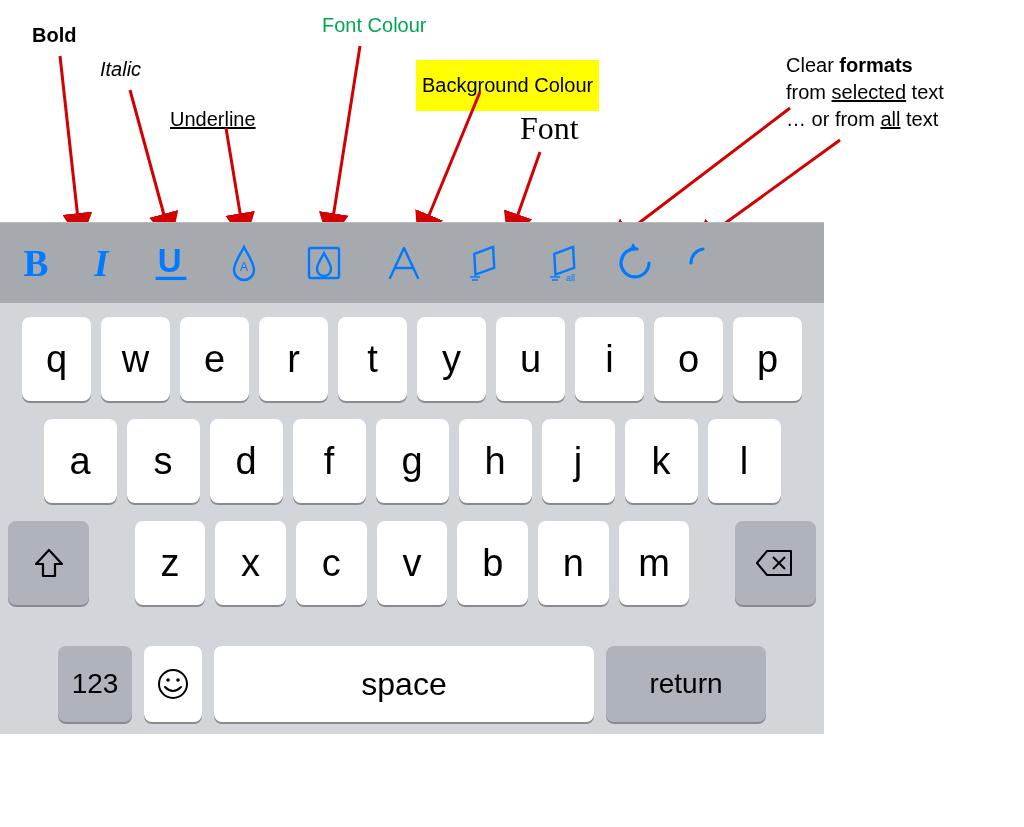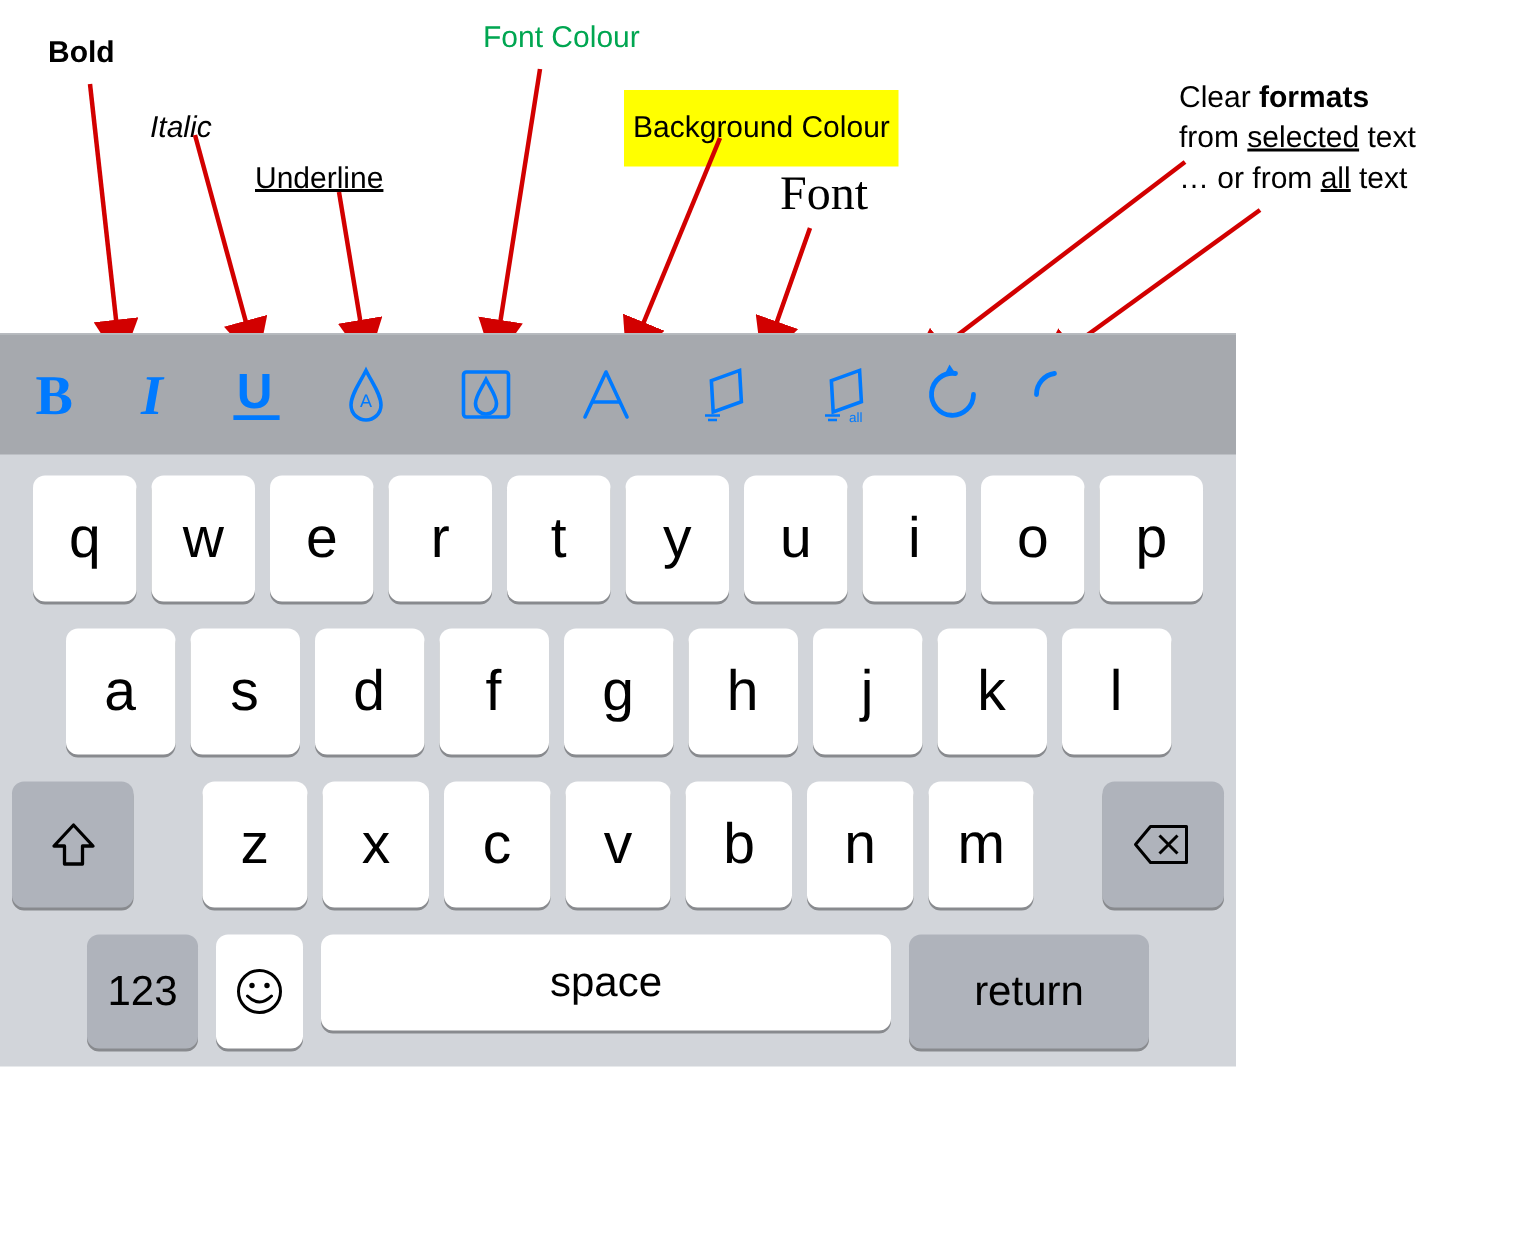--- a/index.html
+++ b/index.html
@@ -38,32 +38,32 @@
   .row4 .key-return { width: 160px; }
   .key, .key-special, .key-wide123, .key-emoji, .key-space, .key-return {
     background: #fff; border-radius: 8px; box-shadow: 0 2px 0 rgba(0,0,0,0.35);
     display: flex; align-items: center; justify-content: center;
     font-size: 38px; font-family: "Helvetica Neue", Arial, sans-serif;
     color: #000; cursor: pointer; user-select: none;
   }
   .key-special { background: #afb3bb; width: 84px; height: 84px; }
   .key-wide123, .key-return { background: #afb3bb; height: 76px; font-size: 28px; }
   .key-emoji { background: #fff; height: 76px; font-size: 34px; }
-  .key-space { background: #fff; height: 64px; font-size: 28px; }
+  .key-space { background: #fff; height: 76px; font-size: 32px; }
   .row3 { align-items: center; }
   .row3 .spacer { width: 26px; }
 
   svg.ic { stroke: #007aff; fill: none; stroke-width: 2.4; }
 </style>
 </head>
 <body>
 
 <div class="annotations">
   <div class="ann-label bold-label" style="left:32px; top:24px;">Bold</div>
-  <div class="ann-label italic-label" style="left:100px; top:74px;text-align:center;">Italic</div>
+  <div class="ann-label italic-label" style="left:100px; top:58px;text-align:center;">Italic</div>
   <div class="ann-label underline-label" style="left:170px; top:108px;">Underline</div>
   <div class="ann-label fontcolour-label" style="left:322px; top:14px;text-align:right;">Font Colour</div>
   <div class="ann-label bgcolour-label" style="left:416px; top:60px;">Background Colour</div>
   <div class="ann-label font-label" style="left:520px; top:110px;">Font</div>
   <div class="ann-label clear-label" style="left:786px; top:52px;">
     <span>Clear </span><span class="b">formats</span><br>
     <span>from </span><span class="u">selected</span><span> text</span><br>
     <span>… or from </span><span class="u">all</span><span> text</span>
   </div>
 
@@ -195,21 +195,21 @@
       <div class="key">m</div>
       <div class="spacer"></div>
       <div class="key-special">
         <svg width="40" height="30" viewBox="0 0 40 30">
           <path d="M12 3 L36 3 L36 27 L12 27 L2 15 Z" fill="none" stroke="#000" stroke-width="2" stroke-linejoin="round"></path>
           <line x1="18" y1="9" x2="30" y2="21" stroke="#000" stroke-width="2"></line>
           <line x1="30" y1="9" x2="18" y2="21" stroke="#000" stroke-width="2"></line>
         </svg>
       </div>
     </div>
-    <div class="key-row row4" style="gap:12px; padding:0 4px;">
+    <div class="key-row row4" style="gap:12px; padding:0 4px;margin-top:23px;">
       <div class="key-wide123">123</div>
       <div class="key-emoji">
         <svg width="34" height="34" viewBox="0 0 34 34">
           <circle cx="17" cy="17" r="14" fill="none" stroke="#000" stroke-width="2"></circle>
           <circle cx="12" cy="13" r="1.8" fill="#000"></circle>
           <circle cx="22" cy="13" r="1.8" fill="#000"></circle>
           <path d="M9 20 Q17 28 25 20" fill="none" stroke="#000" stroke-width="2" stroke-linecap="round"></path>
         </svg>
       </div>
       <div class="key-space">space</div>

